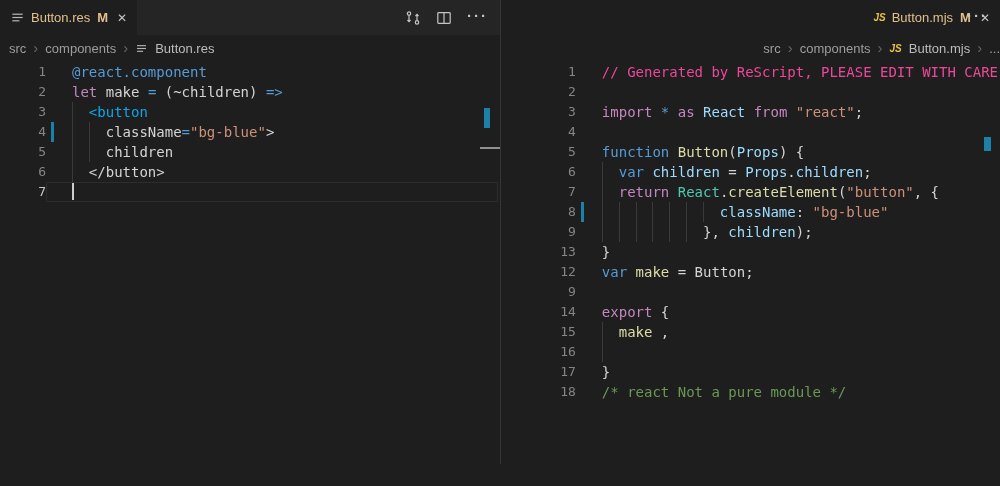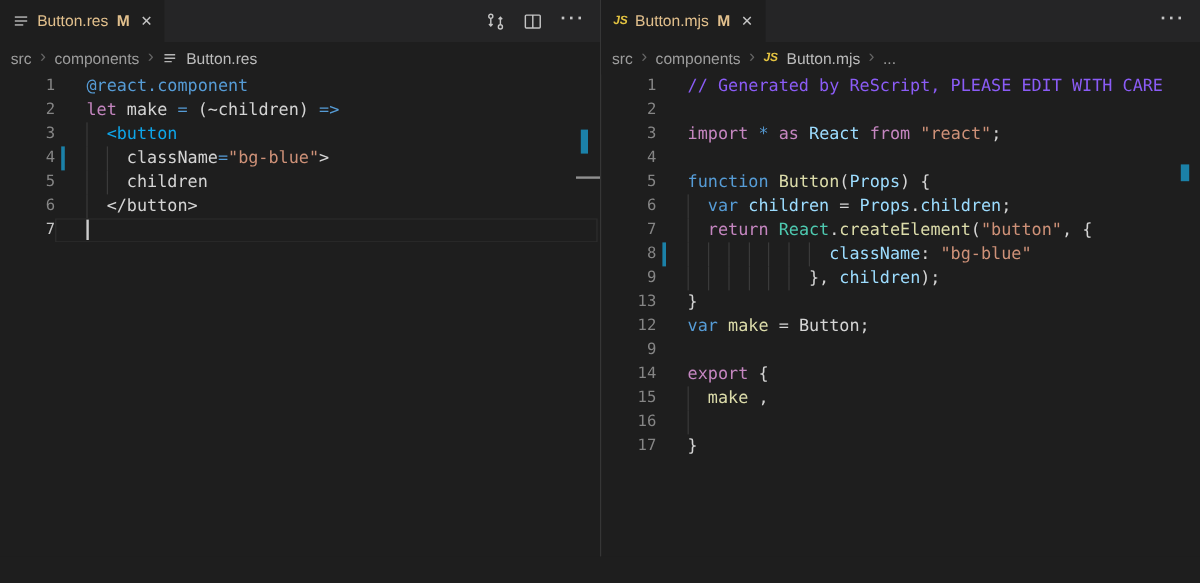--- a/index.html
+++ b/index.html
@@ -3,21 +3,21 @@
 <meta charset="utf-8">
 <style>
   * { box-sizing: border-box; }
   html,body { margin:0; padding:0; background:#1e1e1e; }
   .app {
     width:1000px; height:464px; display:flex; overflow:hidden;
     background:#1e1e1e; font-family:"Liberation Sans", sans-serif;
     position:relative;
   }
   .pane { position:relative; width:500px; height:100%; display:flex; flex-direction:column; }
-  .pane.right { width:500px; border-left:1px solid #363636; }
+  .pane.right { width:500px; border-left:1px solid #363636;align-items:flex-end; }
 
   
   .tabbar { height:35px; background:#252526; display:flex; align-items:stretch; position:relative; flex:none; }
   .tab { display:flex; align-items:center; padding:0 10px; background:#1e1e1e; font-size:13px; cursor:default; }
   .tab .tab-icon { display:flex; align-items:center; margin-right:6px; }
   .tab .label { color:#e2c08d; }
   .tab .badge { color:#e2c08d; font-weight:700; margin-left:7px; }
   .tab .close { color:#c5c5c5; margin-left:9px; font-size:12px; line-height:1; }
   .tab-actions { position:absolute; right:12px; top:0; height:35px; display:flex; align-items:center; gap:15px; }
   .action-icon { display:flex; align-items:center; color:#c5c5c5; }
@@ -185,21 +185,21 @@
       <span class="crumb-file">Button.mjs</span>
       <span class="crumb-sep">›</span>
       <span>...</span>
     </div>
 
     <div class="code">
         <div class="code-line">
           <div class="ln">1</div>
           <div class="rest">
             <div class="gut"></div>
-            <div class="txt"><span style="color: #8b5cf6;">// Generated by ReScript, PLEASE EDIT WITH CARE</span></div>
+            <div class="txt"><span style="color: #ec4899;">// Generated by ReScript, PLEASE EDIT WITH CARE</span></div>
           </div>
         </div>
         <div class="code-line">
           <div class="ln">2</div>
           <div class="rest">
             <div class="gut"></div>
             <div class="txt"></div>
           </div>
         </div>
         <div class="code-line">
@@ -295,17 +295,24 @@
             <div class="txt"><div class="guide" style="left: 0ch;"></div></div>
           </div>
         </div>
         <div class="code-line">
           <div class="ln">17</div>
           <div class="rest">
             <div class="gut"></div>
             <div class="txt"><span style="color: rgb(212, 212, 212);">}</span></div>
           </div>
         </div>
+        <div class="code-line">
+          <div class="ln">18</div>
+          <div class="rest">
+            <div class="gut"></div>
+            <div class="txt"><span style="color: rgb(106, 153, 85);">/* react Not a pure module */</span></div>
+          </div>
+        </div>
       </div>
     <div></div>
   <div class="ruler-mod" style="top: 137px; height: 14px; right: 9px; width: 7px;"></div>
     </div>
 </div>
 
 </body></html>

